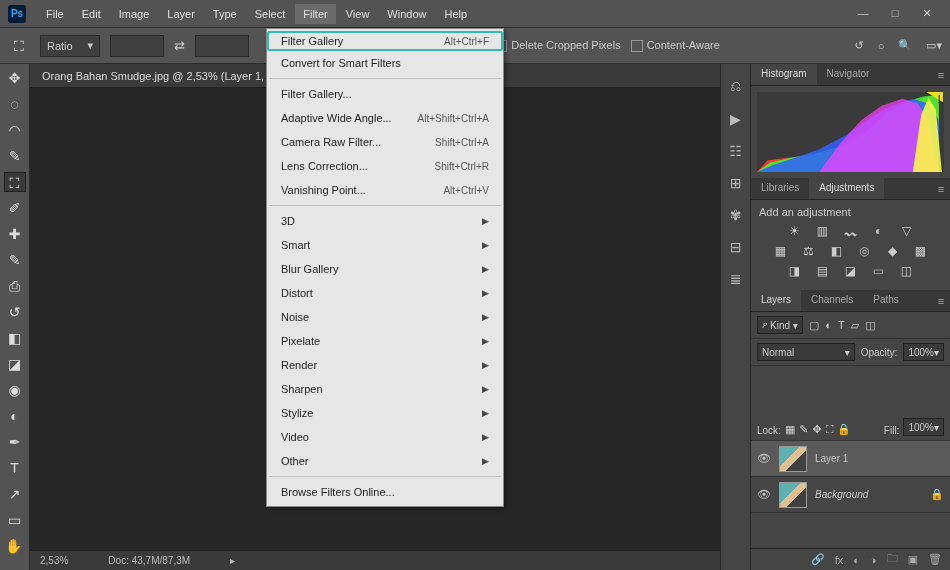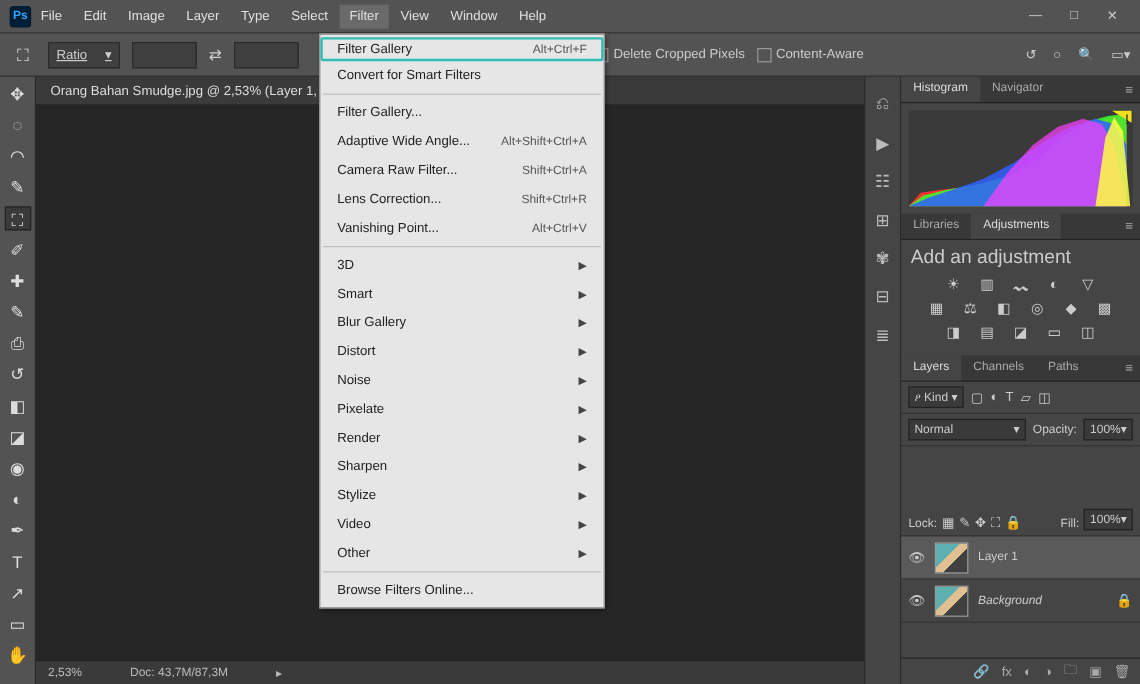--- a/index.html
+++ b/index.html
@@ -1,29 +1,29 @@
 <!DOCTYPE html>
 <html><head>
 <meta charset="utf-8">
 <style>
   * { box-sizing: border-box; margin: 0; padding: 0; font-family: "Segoe UI", Tahoma, sans-serif; }
   body { width: 950px; height: 570px; background: #535353; color: #ccc; font-size: 11px; overflow: hidden; position: relative; }
   
   .titlebar { height: 28px; background: #535353; display: flex; align-items: center; padding: 0 8px; border-bottom: 1px solid #2a2a2a; }
-  .logo { width: 18px; height: 18px; background: #001e36; border-radius: 3px; display: flex; align-items: center; justify-content: center; margin-right: 0; }
+  .logo { width: 18px; height: 18px; background: #001e36; border-radius: 3px; display: flex; align-items: center; justify-content: center; margin-right: 12px; }
   .logo span { color: #31a8ff; font-weight: bold; font-size: 10px; }
   .menubar { display: flex; gap: 2px; justify-content: flex-end; }
   .menubar-item { padding: 4px 8px; cursor: default; color: #e0e0e0; }
   .menubar-item.active { background: #6a6a6a; }
   .winctrls { margin-left: auto; display: flex; gap: 14px; padding-right: 6px; }
   .winctrls span { width: 18px; text-align: center; cursor: default; }
   
   .optionsbar { height: 36px; background: #535353; border-bottom: 1px solid #2a2a2a; display: flex; align-items: center; padding: 0 8px; gap: 10px; font-size: 11px; color: #ccc; }
   .opt-ctrl { background: #3f3f3f; border: 1px solid #2a2a2a; height: 22px; display: flex; align-items: center; padding: 0 6px; color: #ccc; }
-  .dropdown { min-width: 60px; justify-content: space-between; text-decoration: underline; }
+  .dropdown { min-width: 60px; justify-content: space-between; }
   .swap-ico { font-size: 13px; }
   .checkbox { width: 12px; height: 12px; border: 1px solid #999; display: inline-block; vertical-align: middle; margin-right: 4px; }
   .checkbox.checked::after { content: "✓"; color: #fff; font-size: 9px; display: block; text-align: center; line-height: 10px; }
   .opt-right { margin-left: auto; display: flex; gap: 14px; align-items: center;}
   
   .main { display: flex; height: calc(100% - 28px - 36px); }
   .toolstrip { width: 30px; background: #535353; border-right: 1px solid #2a2a2a; display: flex; flex-direction: column; align-items: center; padding-top: 4px; gap: 6px; }
   .tool { width: 22px; height: 20px; color: #ddd; font-size: 14px; text-align: center; line-height: 20px; cursor: default; }
   .tool.selected { background: #3a3a3a; border: 1px solid #222; }
   .canvas-area { flex: 1; background: #262626; position: relative; display: flex; flex-direction: column; }
@@ -180,21 +180,21 @@
       </svg>
     </div>
 
     <div class="panel-tabs">
       <div class="panel-tab">Libraries</div>
       <div class="panel-tab active">Adjustments</div>
       <div class="panel-tab-spacer"></div>
       <div class="panel-menu-ico">≡</div>
     </div>
     <div class="adjust">
-      <div style="font-size:16px;margin-bottom:4px;">Add an adjustment</div>
+      <div style="font-size:11px;margin-bottom:4px;">Add an adjustment</div>
       <div class="adj-row">
         <span>☀</span>
         <span>▥</span>
         <span>〰</span>
         <span>◐</span>
         <span>▽</span>
       </div>
       <div class="adj-row">
         <span>▦</span>
         <span>⚖</span>

